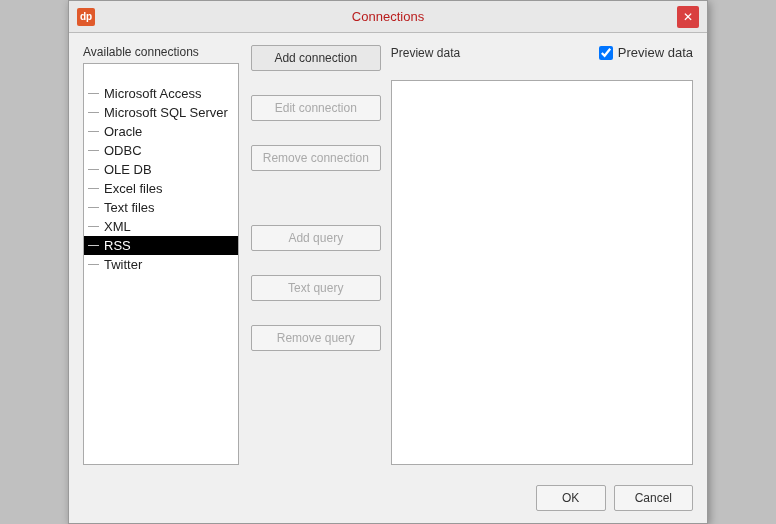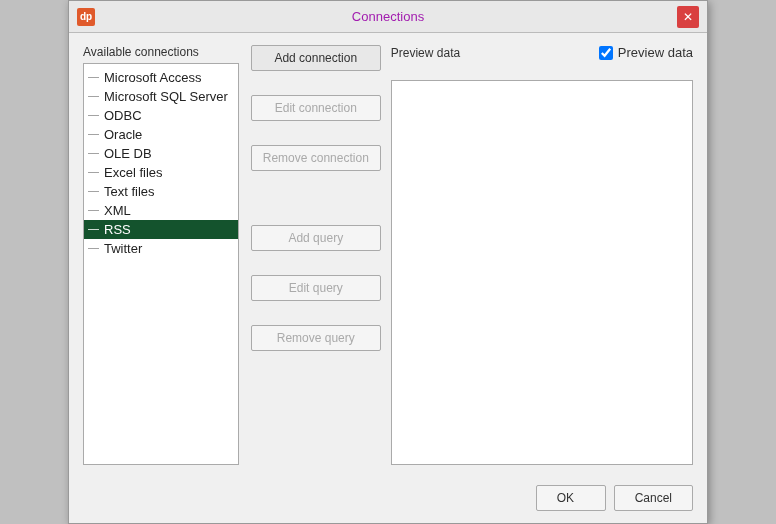--- a/index.html
+++ b/index.html
@@ -55,21 +55,21 @@
       display: flex;
       align-items: center;
       justify-content: center;
       color: white;
       font-size: 10px;
       font-weight: bold;
     }
 
     .title-bar-title {
       font-size: 13px;
-      color: #a21caf;
+      color: #b91c1c;
       position: absolute;
       left: 50%;
       transform: translateX(-50%);
     }
 
     .close-btn {
       width: 22px;
       height: 22px;
       background: #d94040;
       border: none;
@@ -106,42 +106,42 @@
       font-size: 12px;
       color: #333;
       margin-bottom: 4px;
     }
 
     .list-box {
       border: 1px solid #aaa;
       background: white;
       flex: 1;
       overflow-y: auto;
-      padding: 4px 0;
+      padding: 20px 0;
       min-height: 200px;
     }
 
     .list-item {
       padding: 2px 10px 2px 20px;
       cursor: pointer;
       color: #222;
       position: relative;
       white-space: nowrap;
     }
 
     .list-item::before {
       content: '—';
       position: absolute;
       left: 4px;
       color: #888;
       font-size: 11px;
     }
 
     .list-item.selected {
-      background: #14532d;
+      background: #000000;
       color: white;
     }
 
     .list-item.selected::before {
       color: white;
     }
 
     .buttons-panel {
       display: flex;
       flex-direction: column;
@@ -219,21 +219,21 @@
 
     .footer-btn {
       padding: 5px 20px;
       border: 1px solid #aaa;
       background: #f5f5f5;
       cursor: pointer;
       font-size: 12px;
       color: #333;
       border-radius: 2px;
       min-width: 70px;
-      text-align: left;
+      text-align: center;
     }
 
     input[type="checkbox"] {
       width: 14px;
       height: 14px;
       cursor: pointer;
     }
   </style>
 </head>
 <body>
@@ -250,38 +250,38 @@
 
   <div class="window-content">
 
     <div class="top-section">
 
       <div class="connections-panel">
         <span class="panel-label">Available connections</span>
         <div class="list-box" id="connections-list">
         <div class="list-item">Microsoft Access</div>
             <div class="list-item">Microsoft SQL Server</div>
+            <div class="list-item">Oracle</div>
             <div class="list-item">ODBC</div>
-            <div class="list-item">Oracle</div>
             <div class="list-item">OLE DB</div>
             <div class="list-item">Excel files</div>
             <div class="list-item">Text files</div>
             <div class="list-item">XML</div>
             <div class="list-item selected">RSS</div>
             <div class="list-item">Twitter</div>
           </div>
       </div>
 
       <div class="buttons-panel">
         <button class="btn btn-primary">Add connection</button>
         <button class="btn" disabled="">Edit connection</button>
         <button class="btn" disabled="">Remove connection</button>
         <div class="btn-separator"></div>
         <button class="btn" disabled="">Add query</button>
-        <button class="btn" disabled="">Edit query</button>
+        <button class="btn" disabled="">Text query</button>
         <button class="btn" disabled="">Remove query</button>
       </div>
     </div>
 
     <div class="preview-section">
       <div class="preview-header">
         <span class="preview-label">Preview data</span>
         <div class="preview-checkbox-wrapper">
           <input type="checkbox" id="preview-checkbox" checked="" style="">
           <label for="preview-checkbox">Preview data</label>

